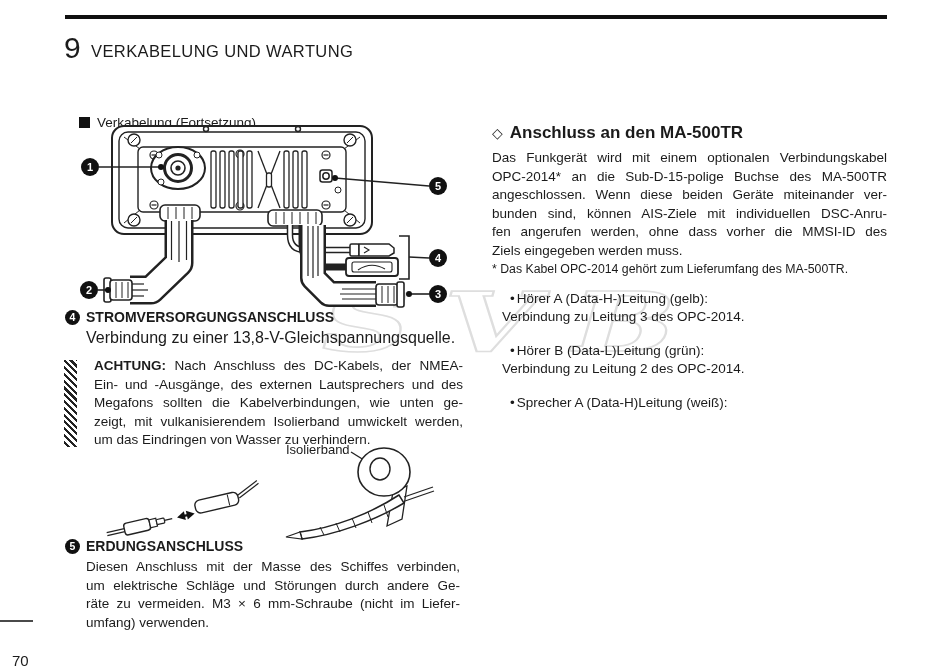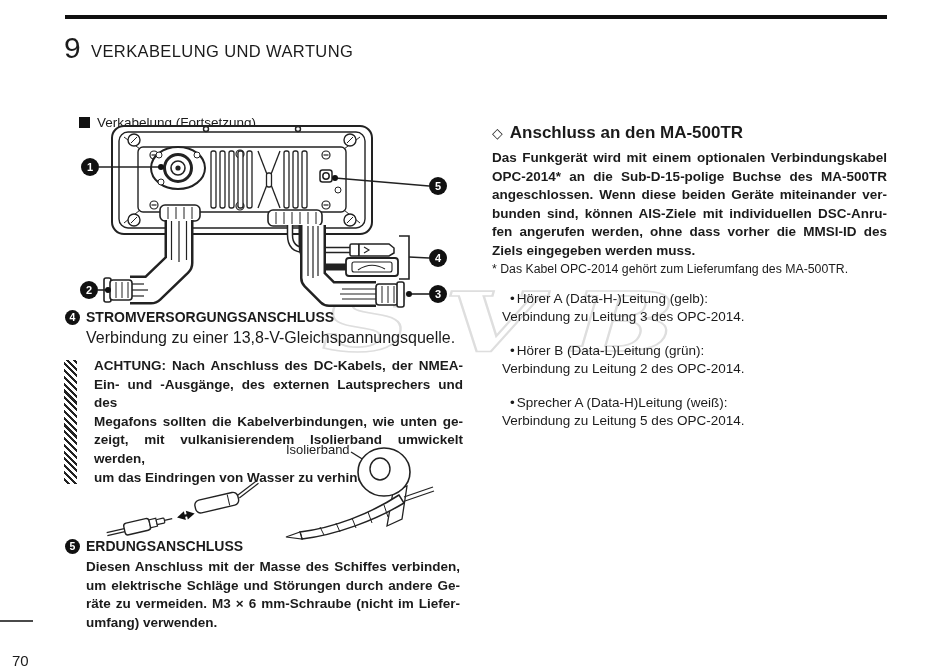--- a/index.html
+++ b/index.html
@@ -29,21 +29,21 @@
   .power{left:65px;top:309px;width:398px;}
   .h-row{display:flex;align-items:center;gap:6px;font-weight:bold;font-size:14px;}
   .badge{width:15px;height:15px;border-radius:50%;background:#111;color:#fff;
     font-size:10.5px;font-weight:bold;display:inline-flex;align-items:center;
     justify-content:center;flex:none;}
   .power-body{margin:4px 0 0 21px;font-size:16px;}
   .caution{left:64px;top:357px;width:399px;font-size:13.5px;line-height:18.6px;}
   .hatch{position:absolute;left:0;top:3px;bottom:3px;width:13px;
     background:repeating-linear-gradient(45deg,#fff 0 2.6px,#222 2.6px 4.8px);}
   .caution-text{margin-left:30px;}
-  .jline{text-align:justify;text-align-last:justify;font-weight:bold;}
+  .jline{text-align:justify;text-align-last:justify;}
   .lastline{text-align-last:left;}
   .tape-label{left:286px;top:442px;font-size:13px;}
   .ground{left:65px;top:538px;width:398px;}
   .ground-body{margin:4px 0 0 21px;width:374px;font-size:13.5px;line-height:18.6px;}
   
   .right-col{left:492px;top:123px;width:395px;}
   .r-head{font-size:17px;font-weight:bold;display:flex;align-items:center;gap:7px;}
   .diamond{font-size:14px;font-weight:normal;}
   .r-body{margin-top:6px;font-size:13.5px;line-height:18.5px;}
   .r-foot{margin-top:2px;font-size:12.3px;}
@@ -349,19 +349,18 @@
     <div class="bullet-item">
       <div class="b-title"><span class="b-dot">•</span><span>Hörer A (Data-H-)Leitung (gelb):</span></div>
       <div class="b-body">Verbindung zu Leitung 3 des OPC-2014.</div>
     </div>
     <div class="bullet-item">
       <div class="b-title"><span class="b-dot">•</span><span>Hörer B (Data-L)Leitung (grün):</span></div>
       <div class="b-body">Verbindung zu Leitung 2 des OPC-2014.</div>
     </div>
     <div class="bullet-item">
       <div class="b-title"><span class="b-dot">•</span><span>Sprecher A (Data-H)Leitung (weiß):</span></div>
-      <div class="b-body">Verbindung zu Leitung 5 des OPC-2014.</div>
     </div>
   </div>
 </div>
 
 <div class="abs footer-rule z"></div>
 <div class="abs page-num z">70</div>
 
 </body></html>

